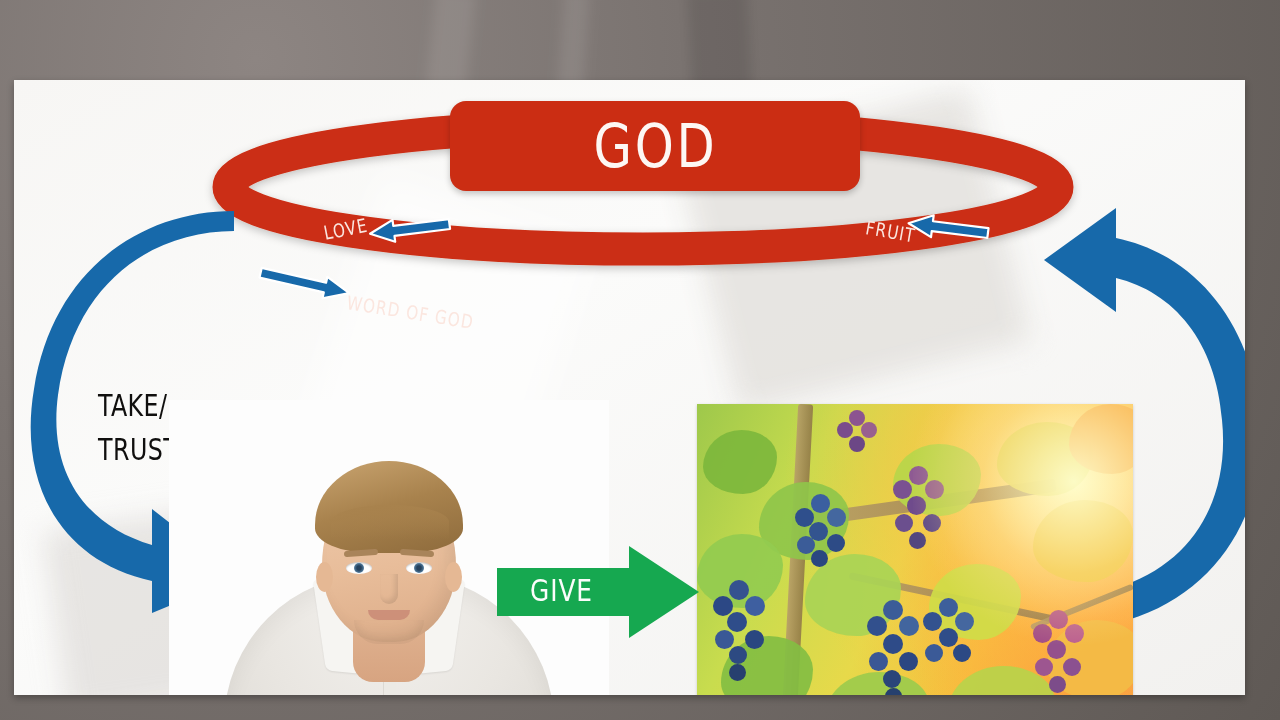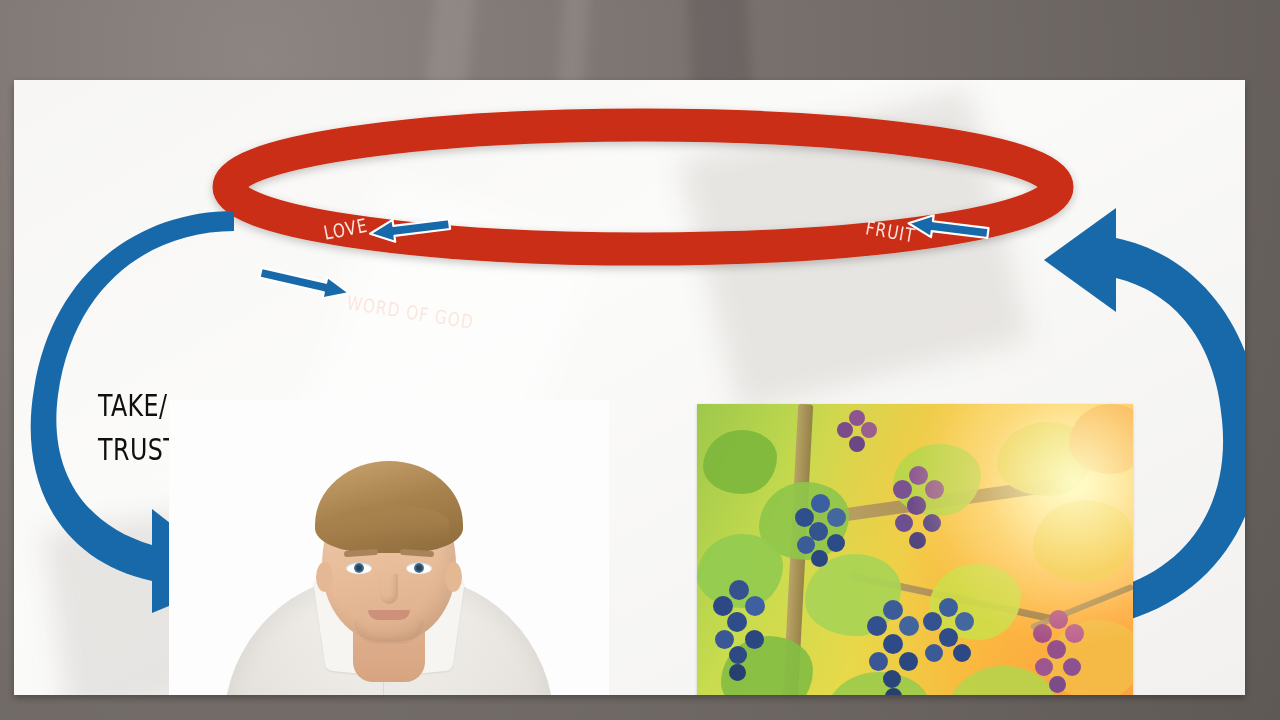--- a/index.html
+++ b/index.html
@@ -195,20 +195,23 @@
       <svg width="876" height="175" viewBox="0 0 876 175">
         <defs>
           <filter id="ringShadow" x="-12%" y="-30%" width="126%" height="170%">
             <feDropShadow dx="0" dy="3" stdDeviation="4" flood-color="#000" flood-opacity="0.22"></feDropShadow>
           </filter>
         </defs>
         <ellipse cx="438" cy="87" rx="414" ry="62" fill="none" stroke="#cb2d13" stroke-width="33" filter="url(#ringShadow)"></ellipse>
       </svg>
     </div>
 
+    <div id="god-box">
+      <span id="god-label">GOD</span>
+    </div>
 
     <span class="ring-label" id="label-love">LOVE</span>
     <span class="ring-label" id="label-word">WORD OF GOD</span>
     <span class="ring-label" id="label-fruit">FRUIT</span>
 
     <div class="mini-arrow" id="arrow-love">
       <svg width="86" height="26" viewBox="0 0 86 26">
         <path d="M84 8 L28 8 L28 2 L4 13 L28 24 L28 18 L84 18 Z" fill="#1769aa" stroke="#ffffff" stroke-width="2.2" stroke-linejoin="round"></path>
       </svg>
     </div>
@@ -361,15 +364,21 @@
       <div class="grape-cluster" style="left:140px;top:6px;">
         <div class="grape" style="left:12px;top:0;width:16px;height:16px;background:#8c5490;"></div>
         <div class="grape" style="left:0px;top:12px;width:16px;height:16px;background:#7a4c8c;"></div>
         <div class="grape" style="left:24px;top:12px;width:16px;height:16px;background:#99608f;"></div>
         <div class="grape" style="left:12px;top:26px;width:16px;height:16px;background:#6c4786;"></div>
       </div>
 
       <div class="vine-glow"></div>
     </div>
 
+    <div id="give-arrow">
+      <svg width="202" height="92" viewBox="0 0 202 92">
+        <path d="M0 22 L132 22 L132 0 L202 46 L132 92 L132 70 L0 70 Z" fill="#16a850"></path>
+      </svg>
+      <span id="give-label">GIVE</span>
+    </div>
 
   </div>
 </div>
 
 </body></html>

